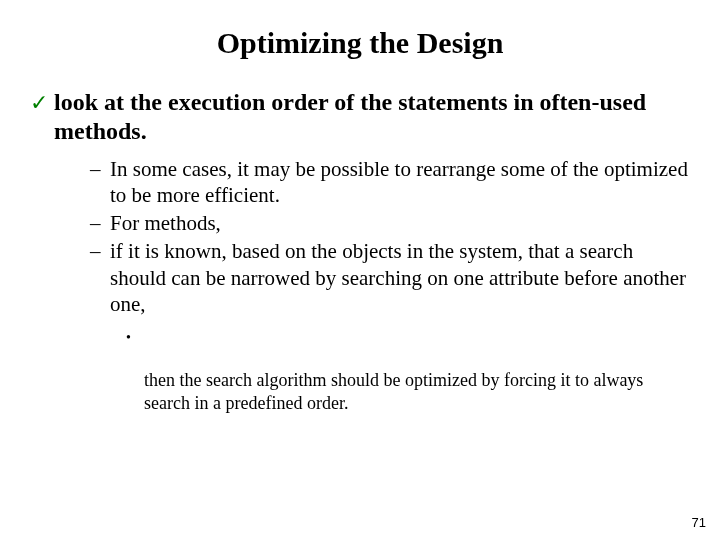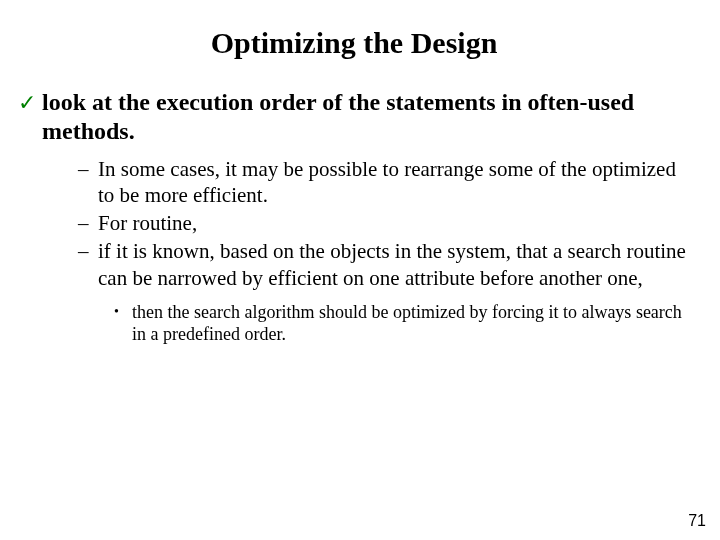--- a/index.html
+++ b/index.html
@@ -1,31 +1,31 @@
 <!DOCTYPE html>
 <html><head>
 <meta charset="utf-8">
 <style>
   * { margin: 0; padding: 0; box-sizing: border-box; }
   html, body { width: 720px; height: 540px; background: #fff; font-family: "Times New Roman", Times, serif; color: #000; }
-  .slide { position: relative; width: 720px; height: 540px; padding: 20px 30px 0 18px; }
+  .slide { position: relative; width: 720px; height: 540px; padding: 20px 30px 0 30px; }
   .title { text-align: center; font-weight: bold; font-size: 30px; margin-top: 6px; margin-bottom: 28px; }
   .level1 { margin: 0 0 10px 0; }
   .level1-item { display: flex; align-items: flex-start; font-size: 24px; line-height: 1.2; }
   .check { color: #008000; font-size: 22px; width: 24px; flex: 0 0 24px; margin-top: 2px; }
   .level1-text { flex: 1; font-weight: bold; }
   .level2 { margin: 6px 0 0 60px; }
   .level2-item { display: flex; align-items: flex-start; font-size: 21px; line-height: 1.25; margin-bottom: 2px; }
   .endash { width: 20px; flex: 0 0 20px; }
   .level2-text { flex: 1; }
   .level3 { margin: 10px 0 0 96px; }
   .level3-item { display: flex; align-items: flex-start; font-size: 18px; line-height: 1.25; }
   .dot { width: 18px; flex: 0 0 18px; font-size: 14px; margin-top: 2px; }
-  .level3-text { flex: 1; }
-  .pagenum { position: absolute; right: 14px; bottom: 10px; font-size: 16px; font-family: Arial, sans-serif; color: #000; }
+  .level3-text { flex: 1; margin-top: 42px; }
+  .pagenum { position: absolute; right: 14px; bottom: 10px; font-size: 13px; font-family: Arial, sans-serif; color: #000; }
 </style>
 </head>
 <body>
 
 <div class="slide">
 
   <div class="title">Optimizing the Design</div>
 
   <div class="level1">
     <div class="level1-item">
@@ -34,25 +34,25 @@
     </div>
   </div>
 
   <div class="level2">
     <div class="level2-item">
       <span class="endash">–</span>
       <span class="level2-text">In some cases, it may be possible to rearrange some of the optimized to be more efficient.</span>
     </div>
     <div class="level2-item">
       <span class="endash">–</span>
-      <span class="level2-text">For routine,</span>
+      <span class="level2-text">For methods,</span>
     </div>
     <div class="level2-item">
       <span class="endash">–</span>
-      <span class="level2-text"> if it is known, based on the objects in the system, that a search routine can be narrowed by efficient on one attribute before another one,</span>
+      <span class="level2-text"> if it is known, based on the objects in the system, that a search should can be narrowed by searching on one attribute before another one,</span>
     </div>
   </div>
 
   <div class="level3">
     <div class="level3-item">
       <span class="dot">•</span>
       <span class="level3-text">then the search algorithm should be optimized by forcing it to always search in a predefined order.</span>
     </div>
   </div>
 

